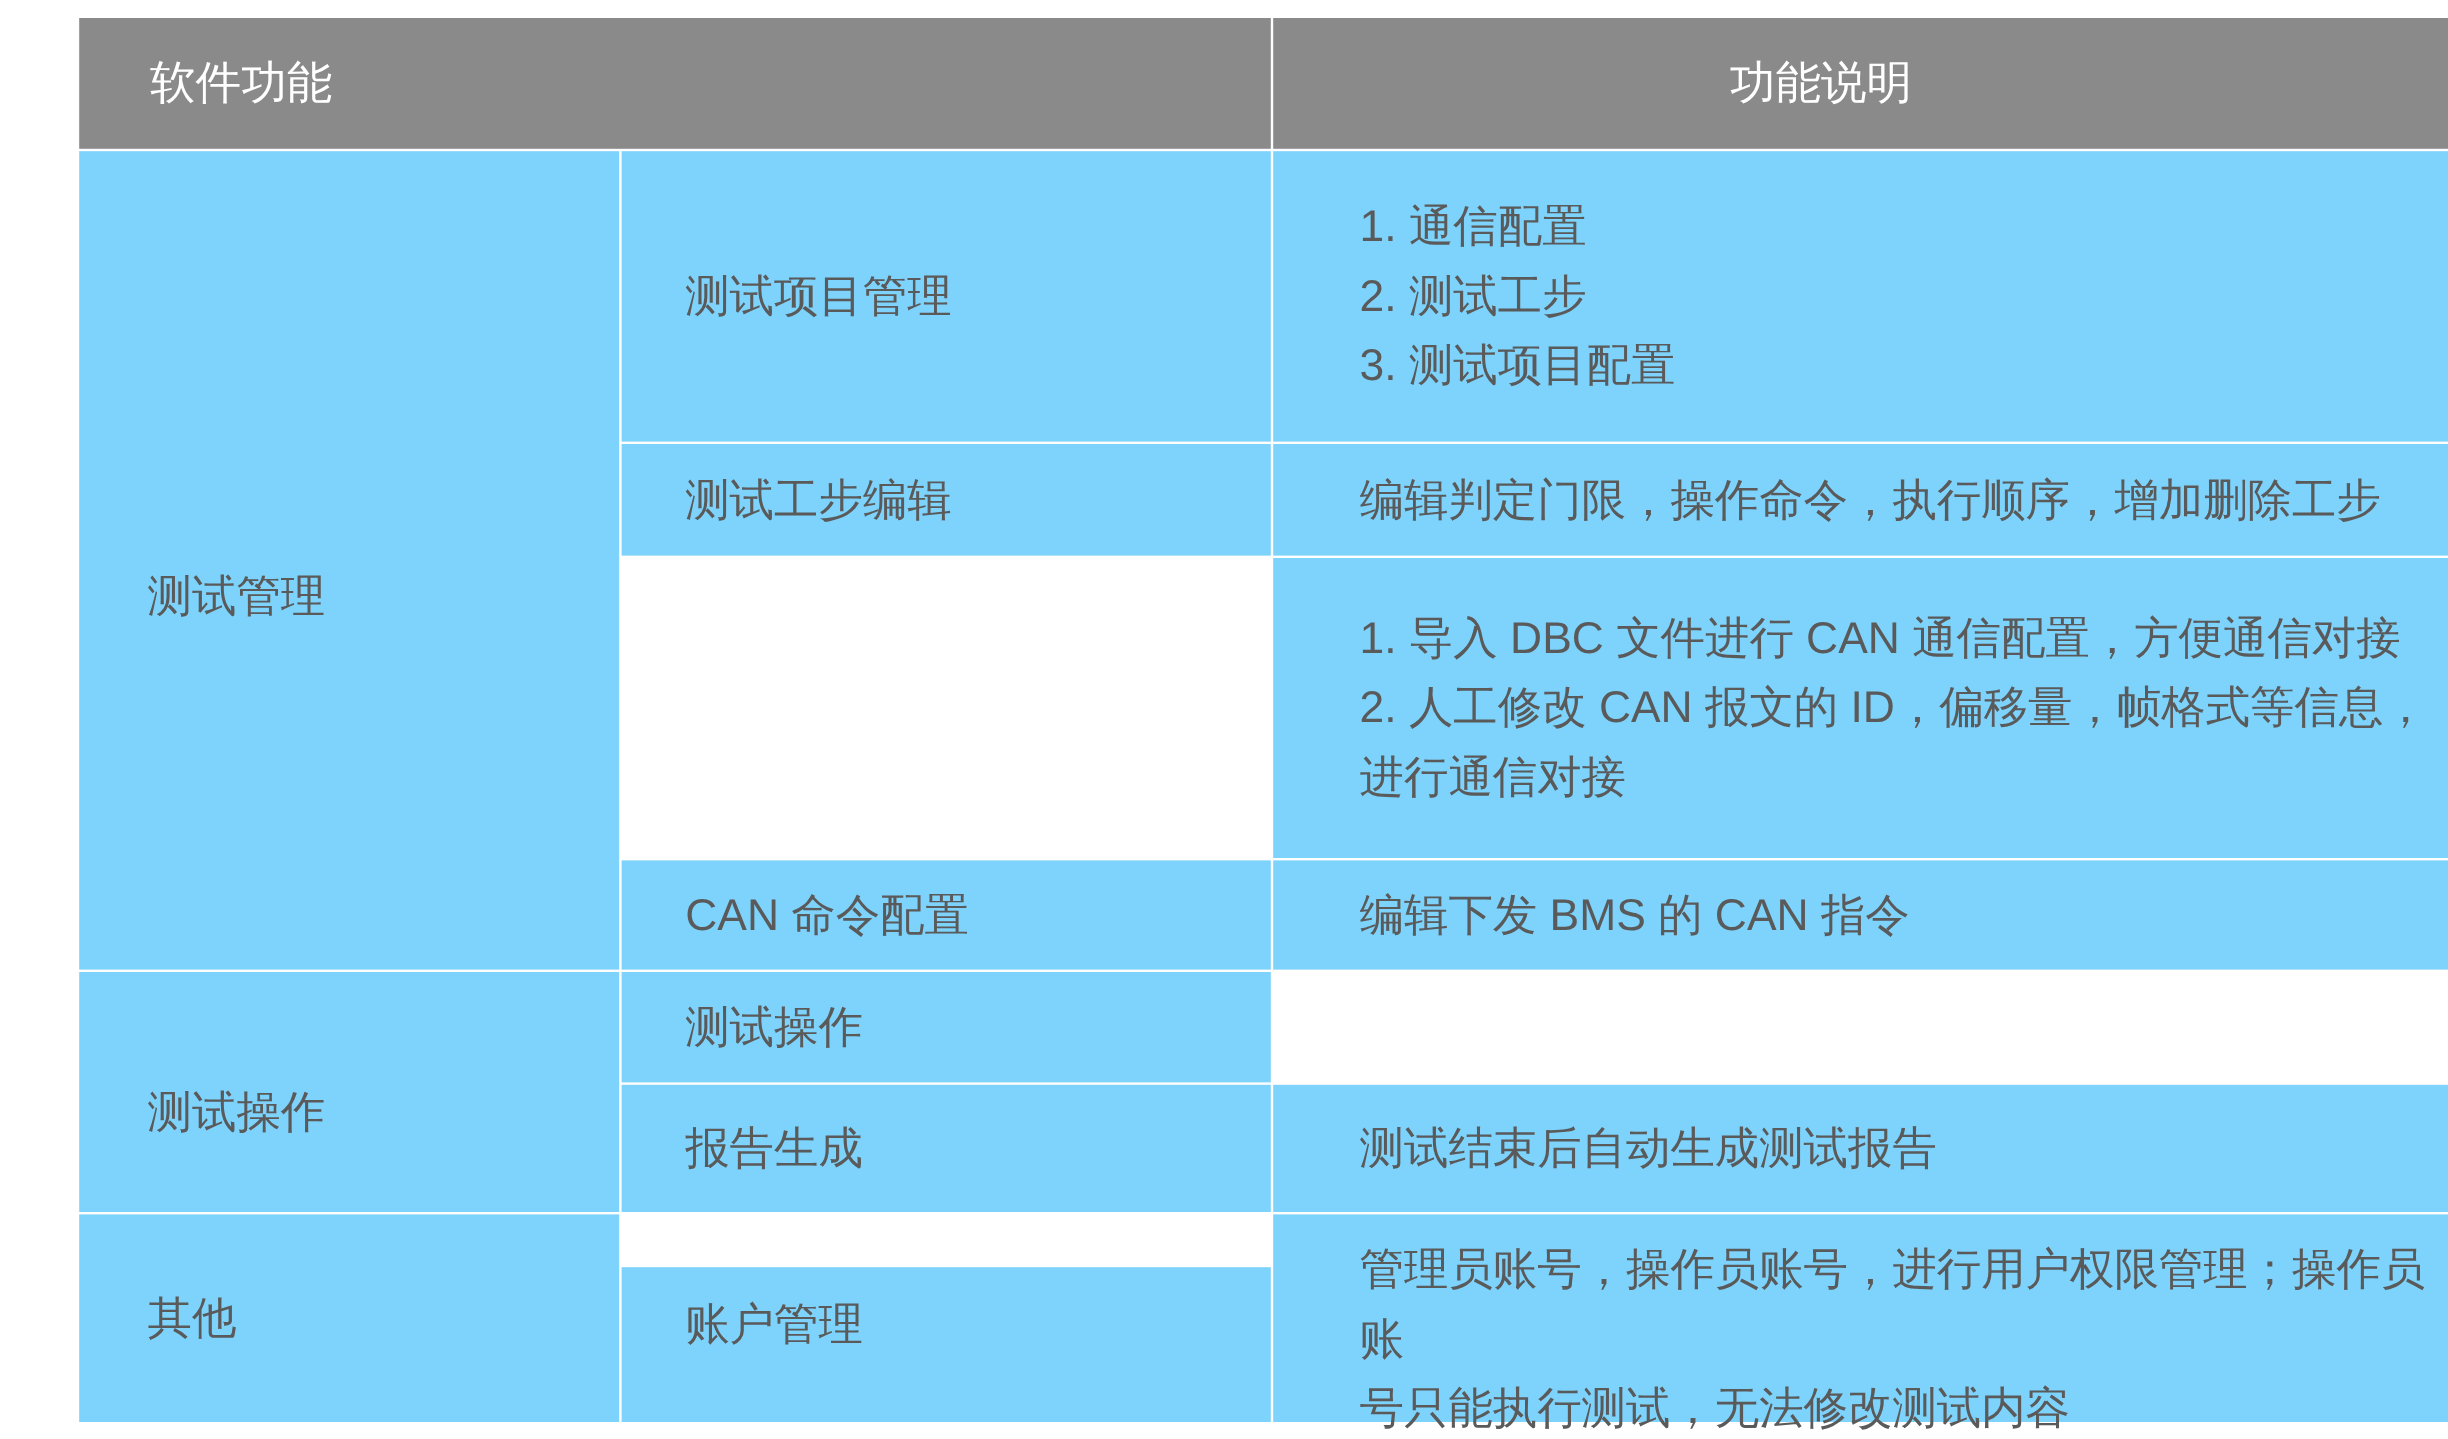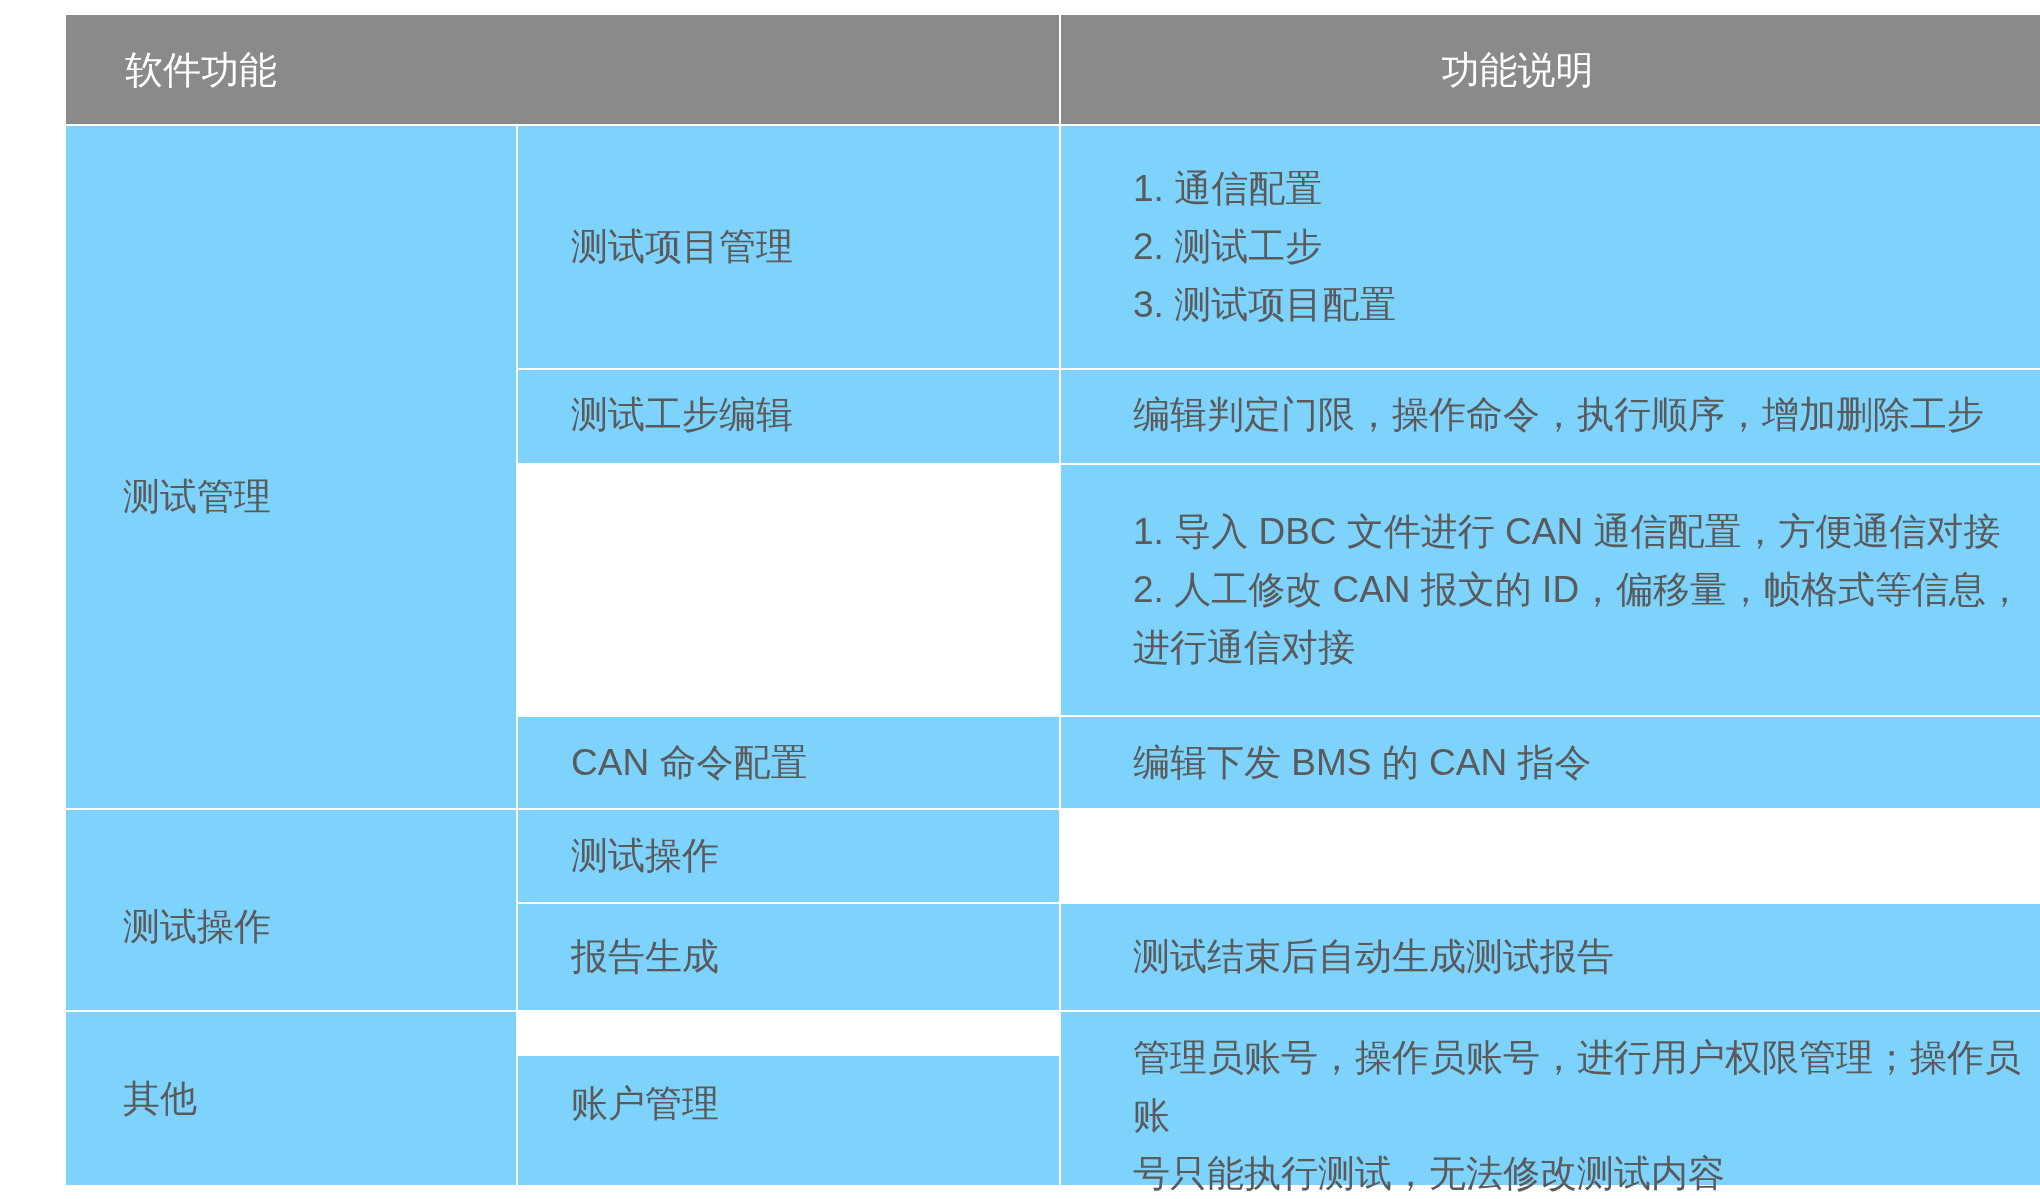--- a/index.html
+++ b/index.html
@@ -42,21 +42,21 @@
   .g2{grid-row:6 / 8;}
   .g2 .inner{position:relative;top:17px;}
   .g3{grid-row:8;}
   .featcol{grid-column:2;padding-left:53px;}
   .desccol{
     grid-column:3;
     padding-left:72px;
     padding-right:35px;
     white-space:pre-line;
   }
-  .r1{grid-row:2;} .r2{grid-row:3;font-family:Liberation Mono, monospace;} .r3{grid-row:4;} .r4{grid-row:5;}
+  .r1{grid-row:2;} .r2{grid-row:3;} .r3{grid-row:4;} .r4{grid-row:5;}
   .r5{grid-row:6;} .r6{grid-row:7;} .r7{grid-row:8;}
   .top-align{align-items:flex-start;}
   .feat-last{padding-top:19px;margin-top:44px;}
   .desc-last{padding-top:17px;}
 </style>
 </head>
 <body>
 
 <div class="table">
 

